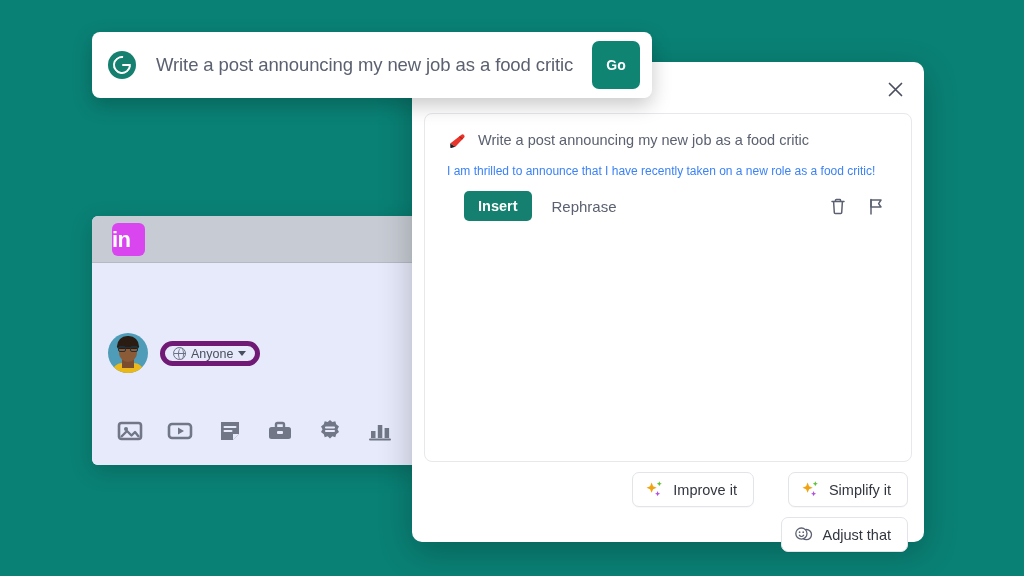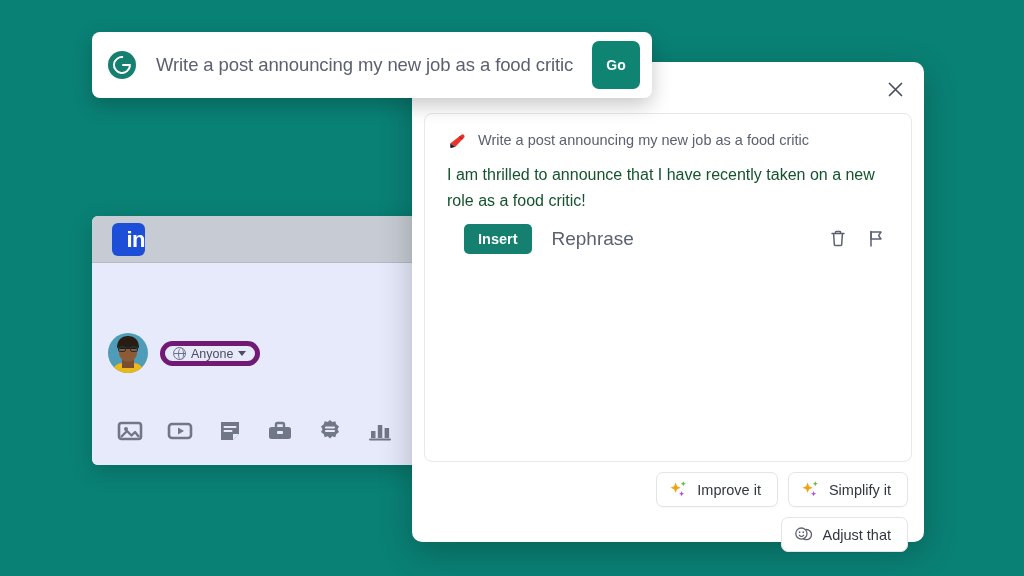--- a/index.html
+++ b/index.html
@@ -22,27 +22,27 @@
   }
   #linkedin-titlebar {
     height: 47px;
     background: #c7ccd4;
     border-bottom: 1px solid #b4bac4;
     position: relative;
   }
   #linkedin-logo {
     position: absolute; left: 20px; top: 7px;
     width: 33px; height: 33px;
-    background: #1d4ed8;
+    background: #d946ef;
     border-radius: 6px;
     color: #fff;
     font-weight: bold;
     font-size: 22px;
     line-height: 33px;
-    text-align: right;
+    text-align: left;
     letter-spacing: -0.5px;
     font-family: "Liberation Sans", sans-serif;
   }
   #linkedin-body { position: relative; height: 202px; background: #e7eafb; }
   .avatar {
     position: absolute; left: 16px; top: 70px;
     width: 40px; height: 40px; border-radius: 50%;
     background: #4e9cb8;
     overflow: hidden;
   }
@@ -175,23 +175,23 @@
   }
   #echo-row {
     display:flex; align-items:center; gap:11px;
     margin-bottom: 11px;
   }
   #echo-text {
     font-size: 14.5px; color:#5b6170;
   }
   .marker-icon { width: 20px; height: 20px; flex:0 0 auto; }
   #post-body p {
-    font-size: 16px;
+    font-size: 12px;
     line-height: 1.62;
-    color: #14532d;
+    color: #3b82f6;
     margin-bottom: 17px;
     max-width: 452px;
     margin-top: 12px;
   }
   #post-body p:last-child { margin-bottom: 10px; }
   #action-row {
     display:flex; align-items:center; gap: 20px;
     margin-top: 6px; position: relative;
     padding-right: 14px;
     padding-left: 17px;
@@ -200,21 +200,21 @@
     background:#15806f; color:#fff;
     border:none; border-radius:5px;
     padding: 7px 14px;
     font-size: 14.5px;
     font-weight: bold;
     cursor:pointer;
     font-family: "Liberation Sans", sans-serif;
   }
   #rephrase-button {
     background:none;border:none;
-    font-size: 19px; color:#5b6170; cursor:pointer;
+    font-size: 15px; color:#5b6170; cursor:pointer;
     font-family: "Liberation Sans", sans-serif;
     padding: 0;
   }
   #action-icons {
     margin-left:auto; display:flex; gap: 20px; align-items:center;
     color:#5b6170;
   }
   .action-icon { background:none;border:none;cursor:pointer;padding:0;display:flex;color:#5b6170; }
 
   
@@ -232,20 +232,21 @@
     padding: 0 16px 0 12px;
     border: 1px solid #e2e4e9;
     border-radius: 7px;
     background:#fff;
     font-size: 14.5px;
     color:#32363f;
     cursor:pointer;
     font-family: "Liberation Sans", sans-serif;
     white-space: nowrap;
     box-shadow: 0 1px 1px rgba(0,0,0,0.03);
+    margin-left: 24px;
   }
   .sparkles { width: 19px; height: 19px; flex:0 0 auto; }
   .tone-icon, .grid-icon { width: 19px; height: 19px; flex:0 0 auto; color:#5b6170; }
 </style>
 </head>
 <body style="background: rgb(10, 129, 117);">
 
 <div id="linkedin-window">
   <div id="linkedin-titlebar">
     <div id="linkedin-logo">in</div>

